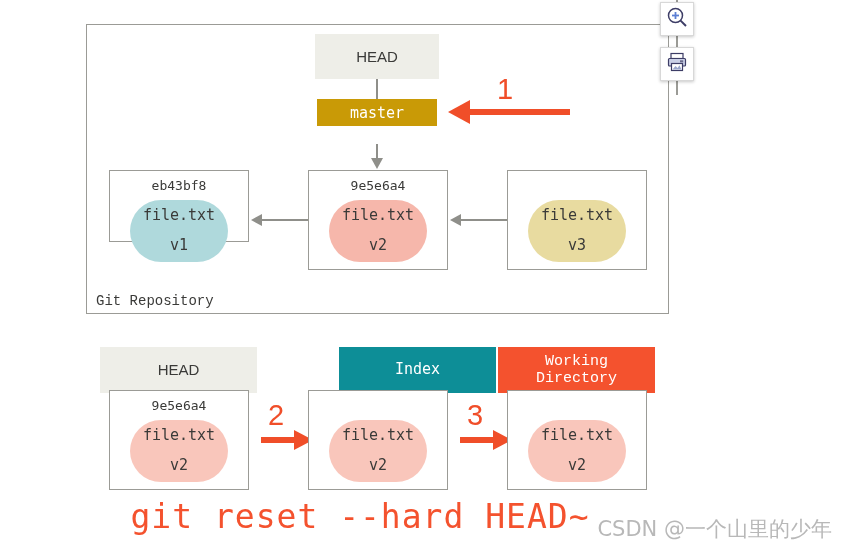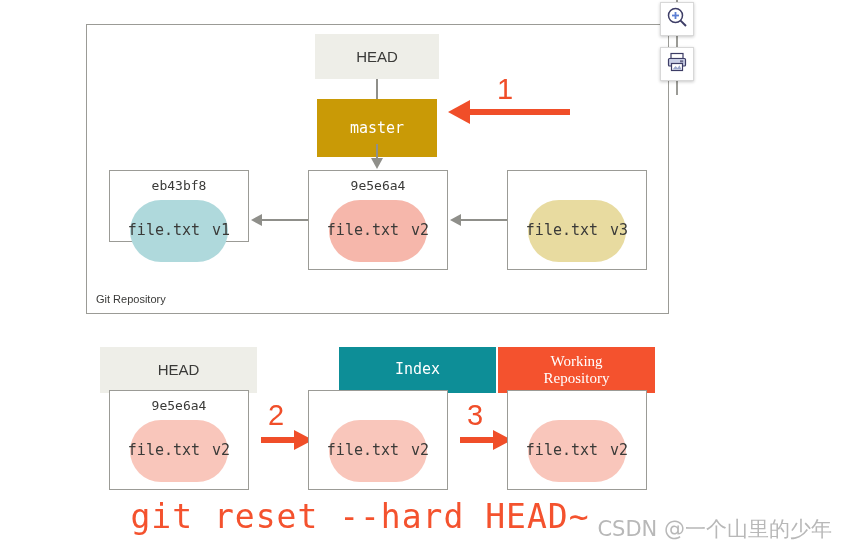--- a/index.html
+++ b/index.html
@@ -29,22 +29,22 @@
     width: 583px;
     height: 290px;
     border: 1.5px solid #9b9b96;
     background: #ffffff;
     box-sizing: border-box;
   }
   .repo-label {
     position: absolute;
     left: 96px;
     top: 293px;
-    font-family: Liberation Sans, sans-serif;
-    font-size: 11px;
+    font-family: Liberation Mono, monospace;
+    font-size: 14px;
     color: #3a3a38;
     letter-spacing: 0px;
     white-space: nowrap;
   }
 
   
   .head-box {
     position: absolute;
     background: #eeeee8;
     display: flex;
@@ -90,21 +90,21 @@
   }
   .blob {
     position: absolute;
     left: 50%;
     transform: translateX(-50%);
     top: 29px;
     width: 98px;
     height: 62px;
     border-radius: 31px;
     display: flex;
-    flex-direction: row;
+    flex-direction: column;
     align-items: center;
     justify-content: center;
     line-height: 1.18;
     gap: 12px;
   }
   .blob .fn, .blob .ver {
     font-family: "DejaVu Sans Mono", "Liberation Mono", monospace;
     font-size: 15px;
     color: #3a3a38;
   }
@@ -182,21 +182,21 @@
     font-family: "Liberation Sans", sans-serif;
   }
   .stage-head.teal  { background: #0d8e97; margin-left: 40px; }
   .stage-head.teal .lbl {
     color: #ffffff;
     font-family: "DejaVu Sans Mono", "Liberation Mono", monospace;
   }
   .stage-head.orange { background: #f4522e; }
   .stage-head.orange .lbl {
     color: #ffffff;
-    font-family: Liberation Serif, serif;
+    font-family: Liberation Mono, monospace;
   }
 
   .stage-body {
     position: absolute;
     border: 1.5px solid #9b9b96;
     background: #ffffff;
     box-sizing: border-box;
   }
 
   
@@ -255,21 +255,21 @@
 
   <div class="repo-frame"></div>
   <div class="repo-label">Git Repository</div>
 
   <div class="head-box" id="repo-head" style="left:315px; top:34px; width:124px; height:45px;">
     <span class="lbl">HEAD</span>
   </div>
 
   <div class="gray-line-v" style="left:376px; top:79px; height:20px;"></div>
 
-  <div class="master-box" id="repo-master" style="left:317px; top:99px; width:120px; height:58px;">
+  <div class="master-box" id="repo-master" style="left:317px; top:99px; width:120px; height:27px;">
     <span class="lbl">master</span>
   </div>
 
   <div class="gray-line-v" style="left:376px; top:144px; height:17px;"></div>
   <div class="gray-arrow-down" style="left:371px; top:158px;"></div>
 
   <div class="red-line-h" style="left:470px; top:109px; width:100px;"></div>
   <div class="red-arrow-left" style="left:448px; top:100px;"></div>
   <div class="step-num" style="left:497px; top:73px;">1</div>
 
@@ -327,21 +327,21 @@
     </div>
   </div>
 
   <div class="red-line-h" style="left:460px; top:437px; width:35px;"></div>
   <div class="red-arrow-right" style="left:493px; top:430px;"></div>
   <div class="step-num" style="left:467px; top:399px;">3</div>
 
   <div class="stage-head orange" style="left:498px; top:347px; width:157px; height:46px;">
     <span class="lbl">
       <span>Working</span><br>
-      <span>Repository</span>
+      <span>Directory</span>
     </span>
   </div>
   <div class="stage-body" style="left:507px; top:390px; width:140px; height:100px;">
     <div class="blob" style="background:#f9c6bb;">
       <span class="fn">file.txt</span>
       <span class="ver">v2</span>
     </div>
   </div>
 
   <div class="command">git reset --hard HEAD~</div>

